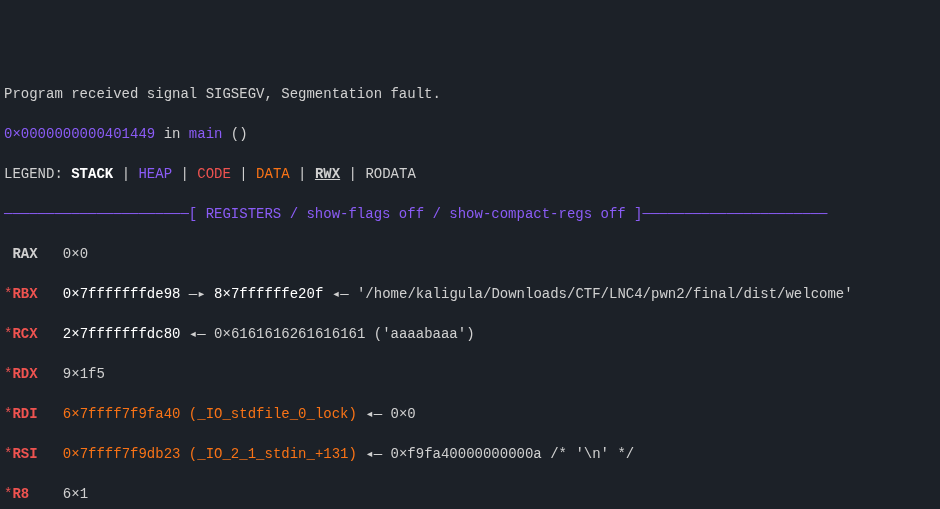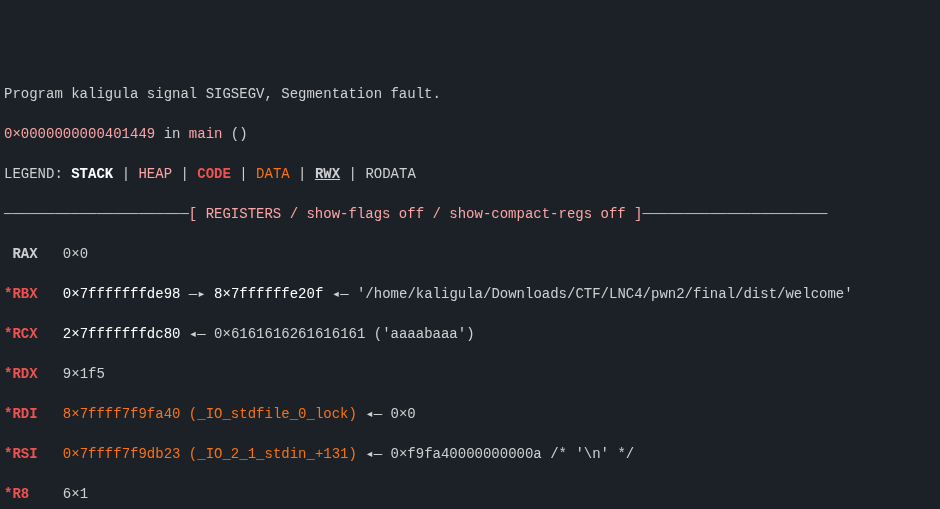--- a/index.html
+++ b/index.html
@@ -10,42 +10,42 @@
     font-size: 14px;
     line-height: 20px;
     padding: 4px;
     width: 940px;
     height: 509px;
     overflow: hidden;
     white-space: pre;
   }
   .white { color: #d0d0d0; }
   .green { color: #ffffff; }
-  .cyan { color: #fca5a5; }
-  .red { color: #ef5350; font-weight: bold; }
+  .cyan { color: #8b5cf6; }
+  .red { color: #ef5350; }
   .magenta { color: #f97316; }
   .bold { font-weight: bold; }
   .underline { text-decoration: underline; font-weight: bold; }
   .line { height: 20px; }
   .arrow { color: #d0d0d0; }
 </style>
 </head>
 <body>
 
 
 
-<div class="line"><span class="white">Program kaligula signal SIGSEGV, Segmentation fault.</span></div>
+<div class="line"><span class="white">Program received signal SIGSEGV, Segmentation fault.</span></div>
 <div class="line"><span class="cyan">0×0000000000401449</span><span class="white"> in </span><span class="cyan">main</span><span class="white"> ()</span></div>
 <div class="line"><span class="white">LEGEND: </span><span class="green bold">STACK</span><span class="white"> | </span><span class="cyan">HEAP</span><span class="white"> | </span><span class="red">CODE</span><span class="white"> | </span><span class="magenta">DATA</span><span class="white"> | </span><span class="white underline">RWX</span><span class="white"> | </span><span class="white">RODATA</span></div>
 <div class="line"><span class="cyan">──────────────────────[</span><span class="cyan"> REGISTERS / show-flags off / show-compact-regs off </span><span class="cyan">]──────────────────────</span></div>
 <div class="line"><span class="white bold"> RAX</span>   <span class="white">0×0</span></div>
 <div class="line"><span class="red">*</span><span class="red bold">RBX</span>   <span class="green">0×7fffffffde98</span><span class="arrow"> —▸ </span><span class="green">8×7ffffffe20f</span><span class="arrow"> ◂— </span><span class="white">'/home/kaligula/Downloads/CTF/LNC4/pwn2/final/dist/welcome'</span></div>
 <div class="line"><span class="red">*</span><span class="red bold">RCX</span>   <span class="green">2×7fffffffdc80</span><span class="arrow"> ◂— </span><span class="white">0×6161616261616161 ('aaaabaaa')</span></div>
 <div class="line"><span class="red">*</span><span class="red bold">RDX</span>   <span class="white">9×1f5</span></div>
-<div class="line"><span class="red">*</span><span class="red bold">RDI</span>   <span class="magenta">8×7ffff7f9fa40 (_IO_stdfile_0_lock)</span><span class="arrow"> ◂— </span><span class="white">0×0</span></div>
+<div class="line"><span class="red">*</span><span class="red bold">RDI</span>   <span class="magenta">6×7ffff7f9fa40 (_IO_stdfile_0_lock)</span><span class="arrow"> ◂— </span><span class="white">0×0</span></div>
 <div class="line"><span class="red">*</span><span class="red bold">RSI</span>   <span class="magenta">0×7ffff7f9db23 (_IO_2_1_stdin_+131)</span><span class="arrow"> ◂— </span><span class="white">0×f9fa40000000000a /* '\n' */</span></div>
 <div class="line"><span class="red">*</span><span class="red bold">R8</span>    <span class="white">6×1</span></div>
 
 
 
 
 
 
 
 

